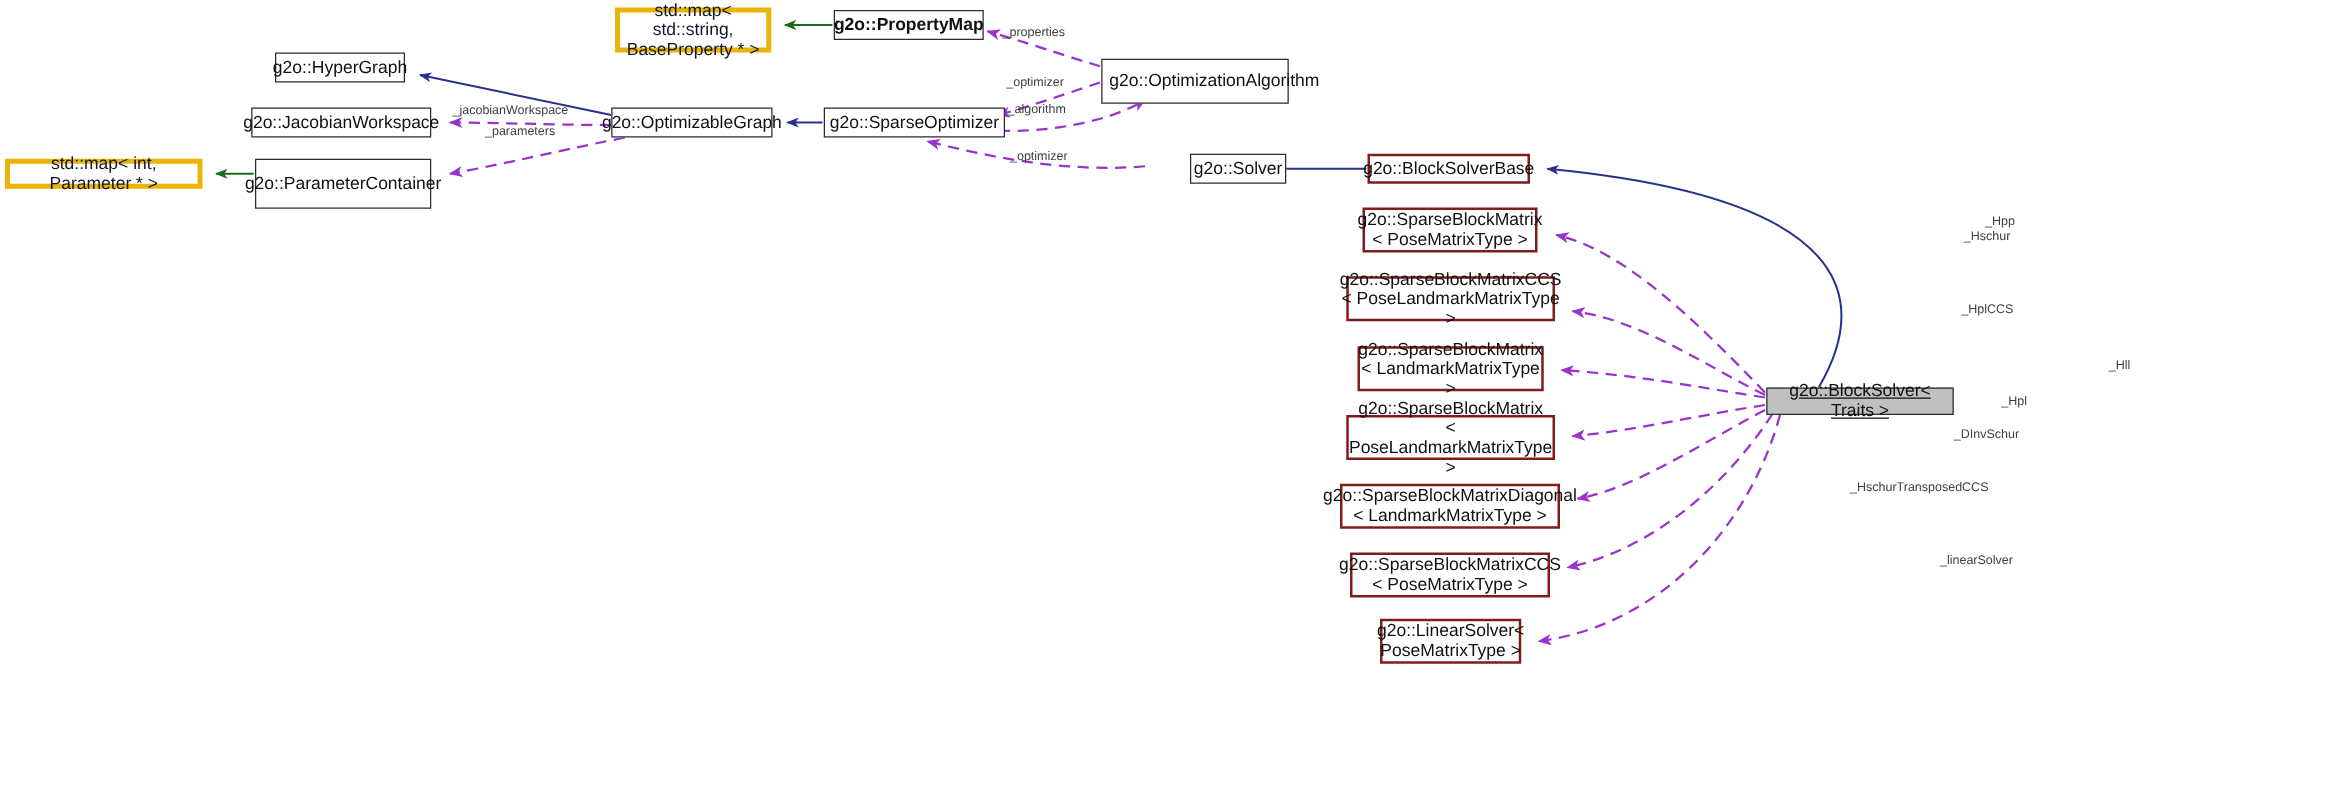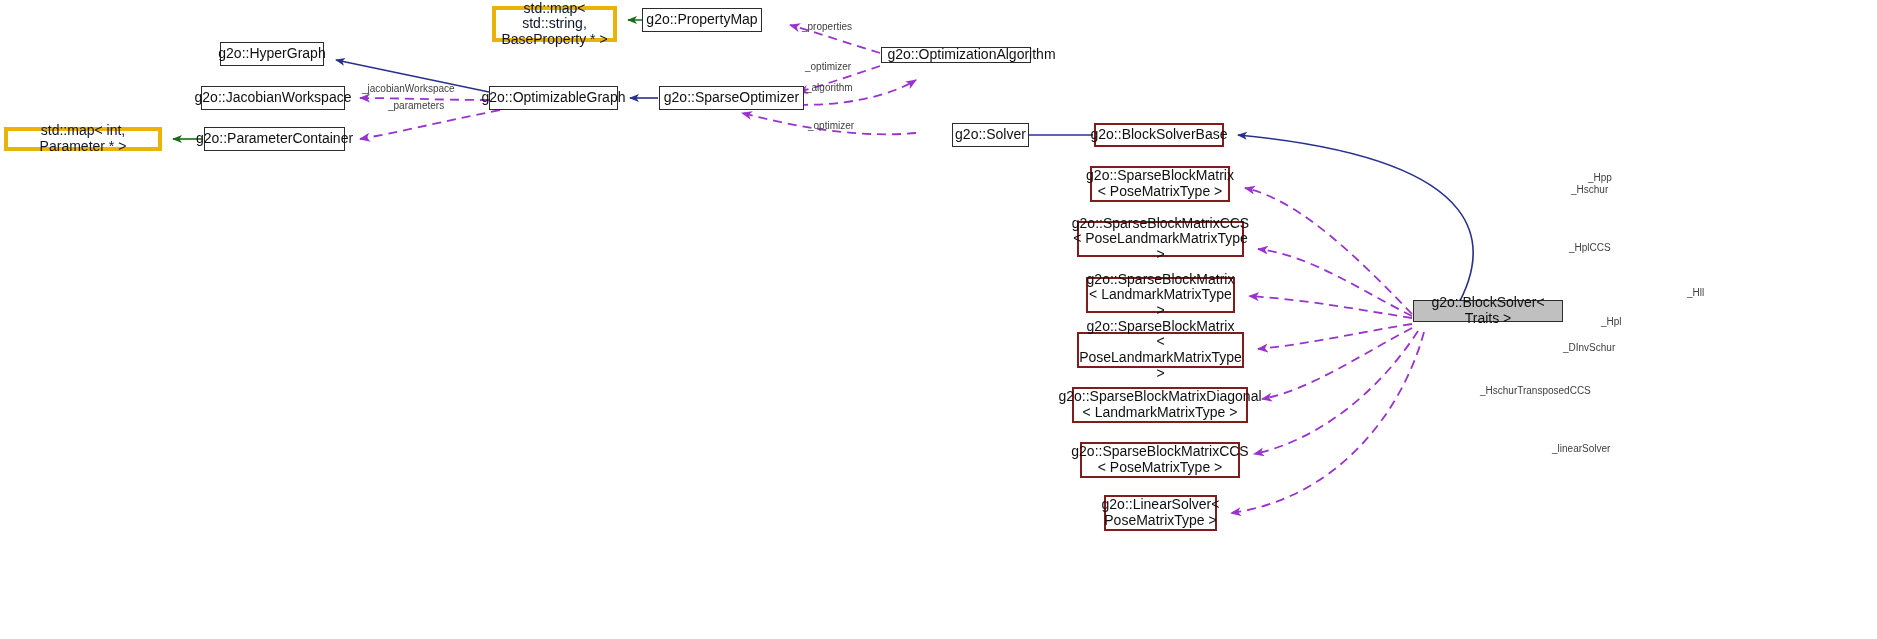--- a/index.html
+++ b/index.html
@@ -90,35 +90,35 @@
       <path d="M1418,331 C1380,390 1320,440 1254,454" fill="none" stroke="#9a32cd" stroke-width="1.8" stroke-dasharray="9,6" marker-end="url(#arrow-purple)"></path>
     </g>
     <g>
       <path d="M1424,332 C1400,420 1330,500 1231,513" fill="none" stroke="#9a32cd" stroke-width="1.8" stroke-dasharray="9,6" marker-end="url(#arrow-purple)"></path>
     </g>
   </svg>
 
   <div class="node ext" style="left:492px;top:6px;width:125px;height:36px;">std::map&lt; std::string,
 BaseProperty * &gt;</div>
 
-  <div class="node" style="left:642px;top:8px;width:120px;height:24px;">g2o::PropertyMap</div>
+  <div class="node" style="left:667px;top:8px;width:120px;height:24px;font-weight:bold;">g2o::PropertyMap</div>
 
   <div class="node" style="left:220px;top:42px;width:104px;height:24px;">g2o::HyperGraph</div>
 
-  <div class="node" style="left:881px;top:47px;width:150px;height:16px;padding-left:31px;">g2o::OptimizationAlgorithm</div>
+  <div class="node" style="left:881px;top:47px;width:150px;height:36px;padding-left:31px;">g2o::OptimizationAlgorithm</div>
 
   <div class="node" style="left:201px;top:86px;width:144px;height:24px;">g2o::JacobianWorkspace</div>
 
   <div class="node" style="left:489px;top:86px;width:129px;height:24px;">g2o::OptimizableGraph</div>
 
   <div class="node" style="left:659px;top:86px;width:145px;height:24px;">g2o::SparseOptimizer</div>
 
   <div class="node ext" style="left:4px;top:127px;width:158px;height:24px;">std::map&lt; int, Parameter * &gt;</div>
 
-  <div class="node" style="left:204px;top:127px;width:141px;height:24px;">g2o::ParameterContainer</div>
+  <div class="node" style="left:204px;top:127px;width:141px;height:40px;">g2o::ParameterContainer</div>
 
   <div class="node" style="left:917px;top:123px;width:77px;height:24px;margin-left:35px;">g2o::Solver</div>
 
   <div class="node thick" style="left:1094px;top:123px;width:130px;height:24px;">g2o::BlockSolverBase</div>
 
   <div class="node thick" style="left:1090px;top:166px;width:140px;height:36px;">g2o::SparseBlockMatrix
 &lt; PoseMatrixType &gt;</div>
 
   <div class="node thick" style="left:1077px;top:221px;width:167px;height:36px;">g2o::SparseBlockMatrixCCS
 &lt; PoseLandmarkMatrixType &gt;</div>
@@ -131,21 +131,21 @@
 
   <div class="node thick" style="left:1072px;top:387px;width:176px;height:36px;">g2o::SparseBlockMatrixDiagonal
 &lt; LandmarkMatrixType &gt;</div>
 
   <div class="node thick" style="left:1080px;top:442px;width:160px;height:36px;">g2o::SparseBlockMatrixCCS
 &lt; PoseMatrixType &gt;</div>
 
   <div class="node thick" style="left:1104px;top:495px;width:113px;height:36px;">g2o::LinearSolver&lt;
 PoseMatrixType &gt;</div>
 
-  <div class="node focus" style="left:1413px;top:300px;width:150px;height:22px;">g2o::BlockSolver&lt; Traits &gt;</div>
+  <div class="node focus" style="left:1413px;top:310px;width:150px;height:22px;text-decoration:underline;">g2o::BlockSolver&lt; Traits &gt;</div>
 
   <div class="edge-label" style="left:802px;top:21px;">_properties</div>
   <div class="edge-label" style="left:805px;top:61px;">_optimizer</div>
   <div class="edge-label" style="left:806px;top:82px;">_algorithm</div>
   <div class="edge-label" style="left:362px;top:83px;">_jacobianWorkspace</div>
   <div class="edge-label" style="left:388px;top:100px;">_parameters</div>
   <div class="edge-label" style="left:808px;top:120px;">_optimizer</div>
   <div class="edge-label" style="left:1541px;top:172px;margin-left:47px;">_Hpp</div>
   <div class="edge-label" style="left:1571px;top:184px;">_Hschur</div>
   <div class="edge-label" style="left:1569px;top:242px;">_HplCCS</div>

